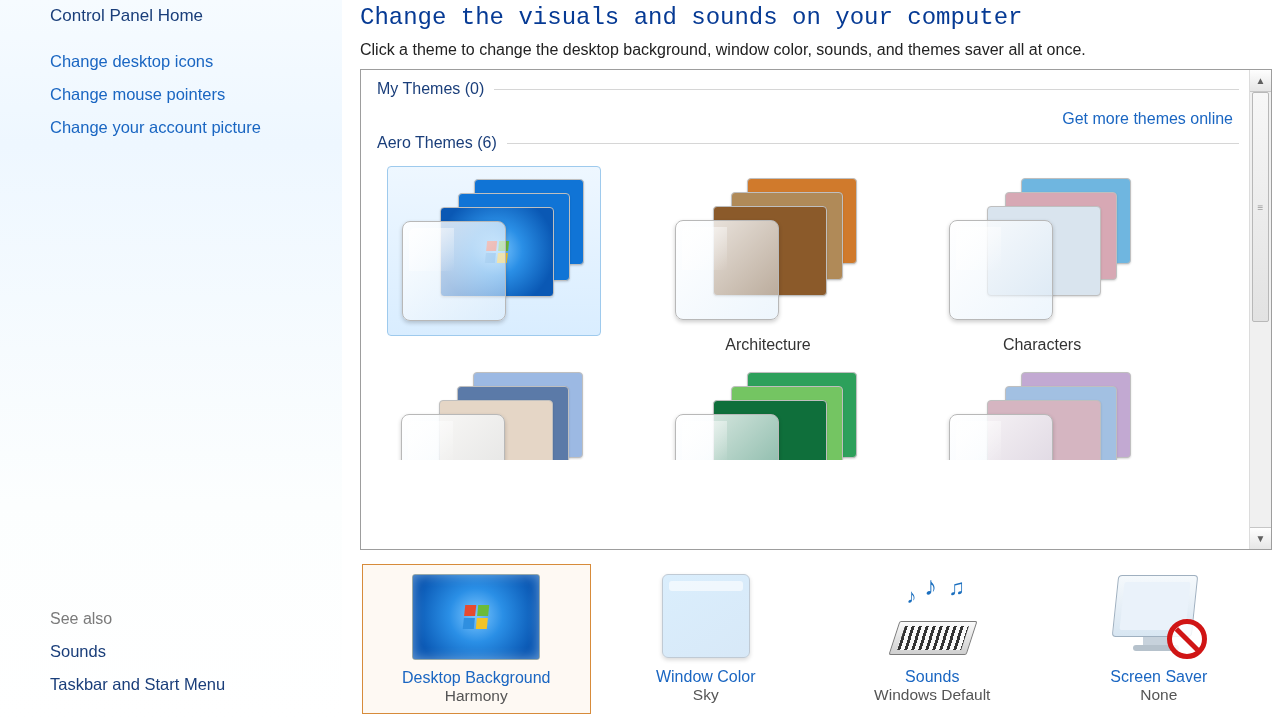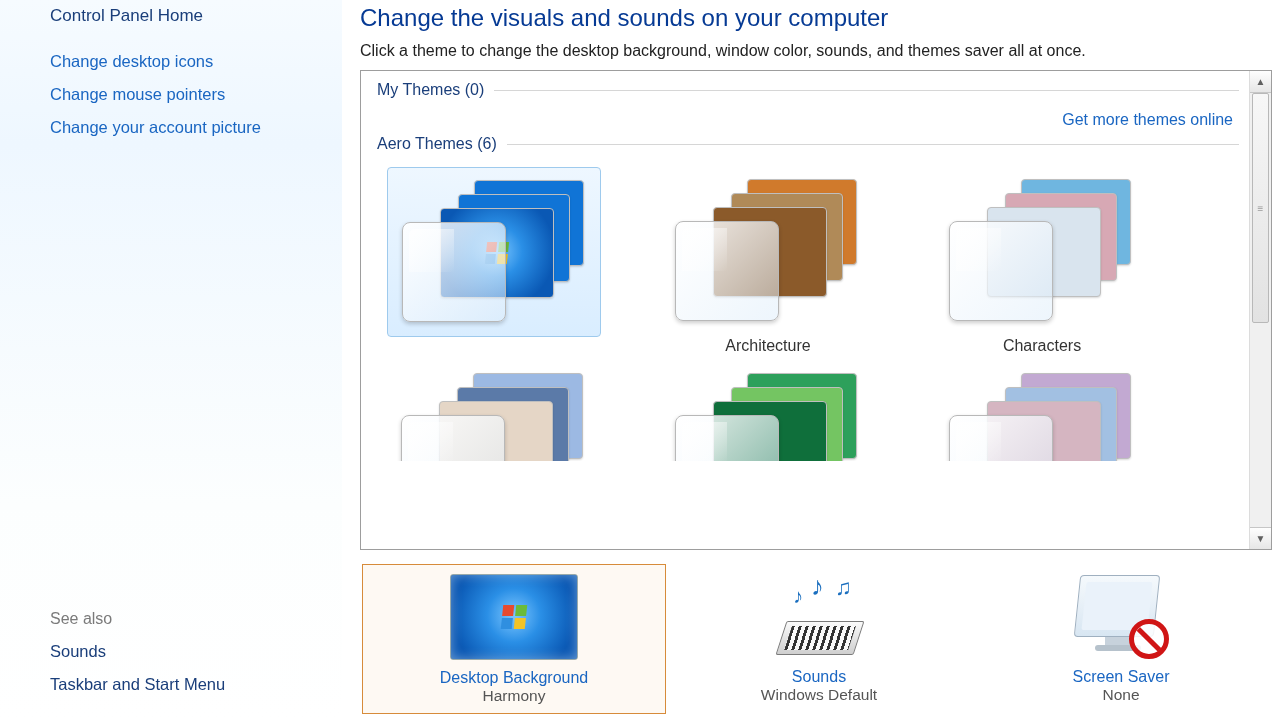--- a/index.html
+++ b/index.html
@@ -11,21 +11,21 @@
              background: linear-gradient(180deg, #f6fbff 0%, #eef7ff 20%, #fcfefe 70%, #ffffff 100%);
              display: flex; flex-direction: column; font-size: 16.5px; }
   .sidebar .home { color: #1a3e7a; font-weight: 400; margin-top: 6px; margin-bottom: 26px; font-size: 17px; }
   .sidebar a.link { color: #1a66c2; text-decoration: none; display: block; margin-bottom: 14px; cursor: pointer; }
   .sidebar .spacer { flex: 1; }
   .sidebar .see-also { color: #7a7a7a; font-size: 16px; margin-bottom: 14px; }
   .sidebar .sub { color: #1a3e7a; font-size: 16.5px; margin-bottom: 14px; cursor: pointer; }
 
   
   .main { flex: 1; padding: 4px 8px 0 18px; display: flex; flex-direction: column; }
-  .page-title { color: #063a94; font-size: 24px; font-weight: 400; margin-bottom: 10px; }
+  .page-title { color: #063a94; font-size: 24px; font-weight: 400; margin-bottom: 10px; font-family: Liberation Mono, monospace; }
   .subtitle { font-size: 16px; color: #222; margin-bottom: 10px; }
 
   .themes-frame { border: 1px solid #9d9d9d; position: relative; display: flex; flex: 1; min-height: 0; }
   .themes-scroll { flex: 1; overflow: hidden; padding: 6px 10px 0 16px; position: relative; }
   .scrollbar { width: 22px; background: #f0f0f0; border-left: 1px solid #dcdcdc; position: relative; }
   .scroll-btn { height: 22px; width: 100%; background: linear-gradient(#fefefe,#e6e6e6);
                 border-bottom: 1px solid #c6c6c6; display:flex; align-items:center; justify-content:center; font-size:10px; color:#606060; cursor:pointer;}
   .scroll-btn.bottom { position:absolute; bottom:0; border-bottom:none; border-top:1px solid #c6c6c6;}
   .scroll-thumb { position:absolute; top:22px; left:2px; right:2px; height:230px;
                   background: linear-gradient(#f7f7f7,#e2e2e2); border:1px solid #b8b8b8; border-radius:2px; cursor:pointer;}
@@ -237,20 +237,27 @@
                   <span></span>
                   <span></span>
                 </div>
               </div>
             </div>
         </div>
         <div class="label">Desktop Background</div>
         <div class="value">Harmony</div>
       </div>
 
+      <div class="setting">
+        <div class="icon-box">
+            <div class="wc-prev"></div>
+          </div>
+        <div class="label">Window Color</div>
+        <div class="value">Sky</div>
+      </div>
 
       <div class="setting">
         <div class="icon-box">
           <div class="snd-ico">
             <span class="note n1">♪</span>
               <span class="note n2">♫</span>
               <span class="note n3">♪</span>
             <div class="kb"></div>
           </div>
         </div>

